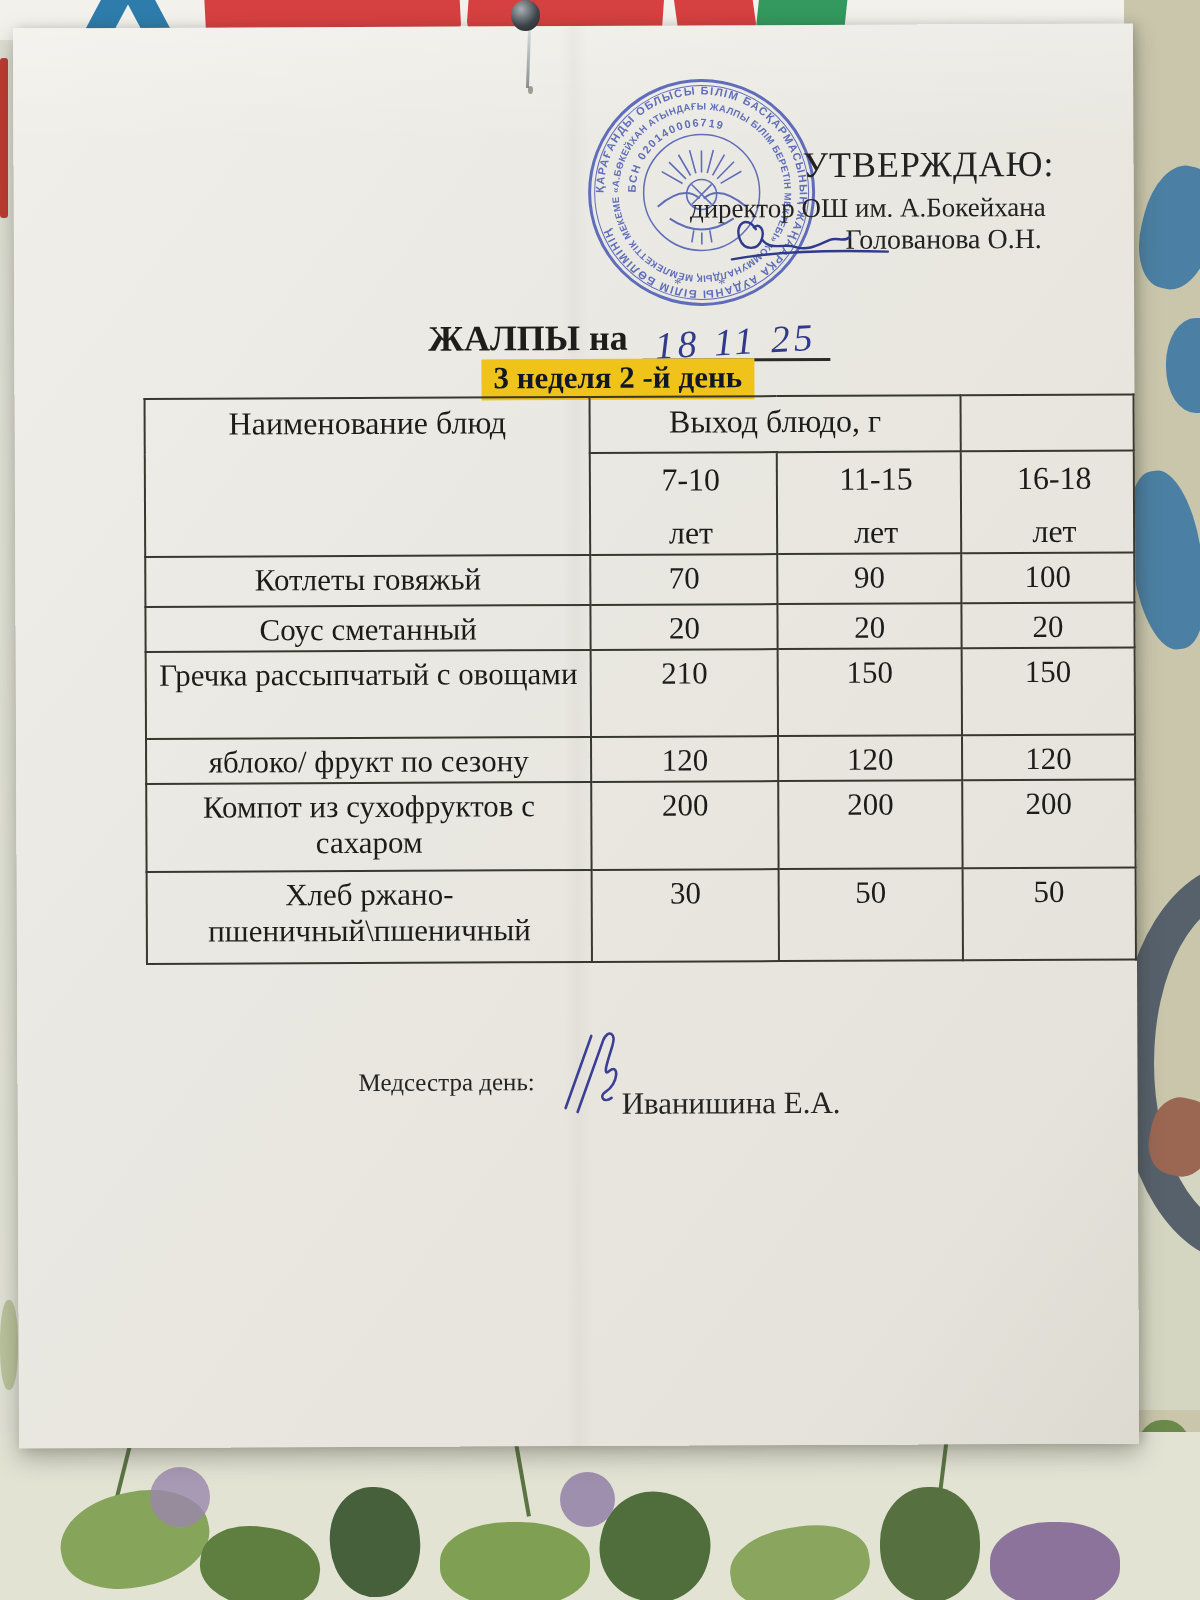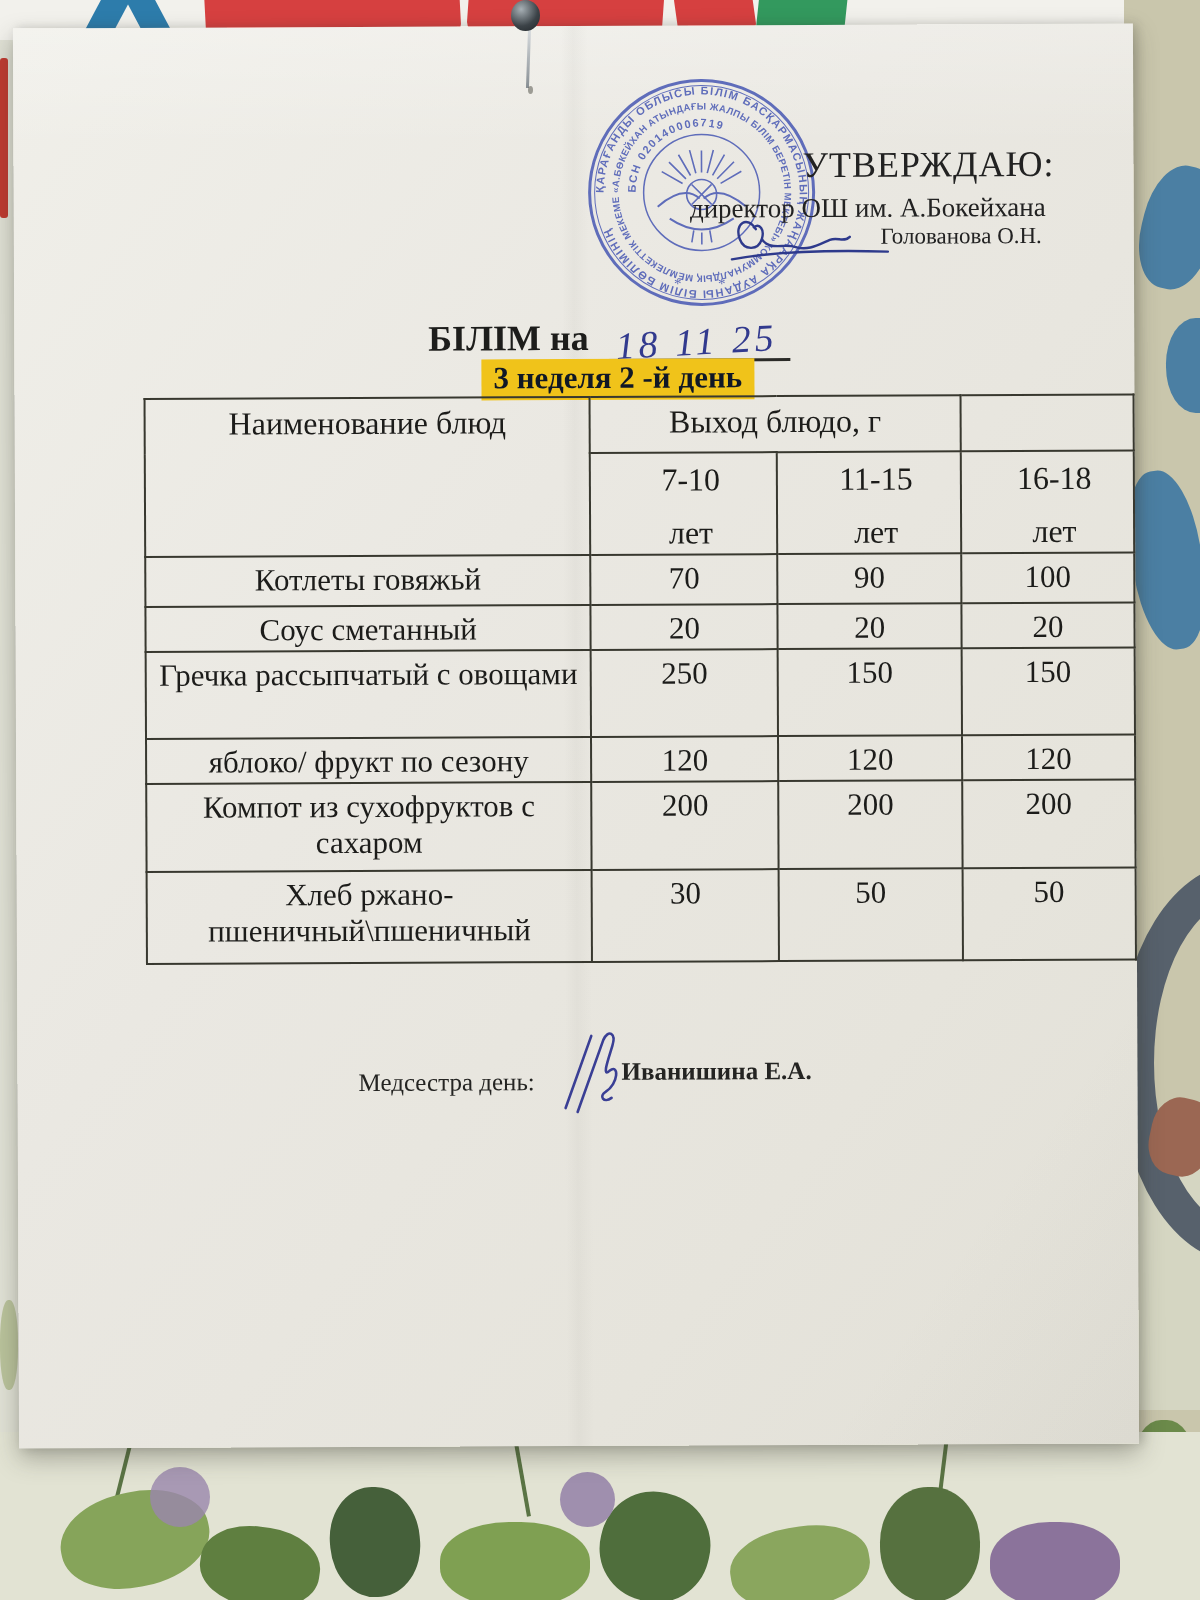--- a/index.html
+++ b/index.html
@@ -66,21 +66,21 @@
     background:radial-gradient(circle at 35% 30%, #a7b0b5, #3c4348 58%, #1f2427);}
   .pin-hole{position:absolute;left:528px;top:86px;width:5px;height:8px;border-radius:50%;
     background:rgba(90,90,80,.55);z-index:5;}
 
   
   .stamp{position:absolute;left:568px;top:47px;width:240px;height:240px;opacity:.88;}
 
   
   .approval-label{position:absolute;top:119px;right:79px;font-size:36px;letter-spacing:1px;color:#222;}
   .approval-line1{position:absolute;top:168px;right:88px;font-size:27px;color:#222;}
-  .approval-line2{position:absolute;top:199px;right:92px;font-size:23px;color:#222;}
+  .approval-line2{position:absolute;top:199px;right:92px;font-size:28px;color:#222;}
   .director-sig{position:absolute;left:712px;top:182px;width:170px;height:66px;}
 
   
   .menu-title{position:absolute;left:414px;top:289px;font-size:36px;font-weight:bold;color:#1d1d1b;white-space:nowrap;}
   .date-wrap{display:inline-block;width:188px;border-bottom:3px solid #2b2b28;margin-left:14px;text-align:center;vertical-align:baseline;}
   .hand-date{display:inline-block;font-style:italic;font-weight:normal;font-size:38px;color:#323a8e;
     letter-spacing:4px;transform:rotate(-3deg) translateY(5px);}
   .week-highlight{position:absolute;left:467px;top:333px;background:#f0c31a;color:#101826;
     font-size:31px;font-weight:bold;padding:1px 12px 4px;white-space:nowrap;}
 
@@ -94,21 +94,21 @@
   .col-v2{width:156px;margin-top:16px;}
   .col-v3{width:146px;border-radius:11px;}
   .hrow1 th{height:46px;vertical-align:top;padding-top:6px;}
   .hrow2 th{height:84px;vertical-align:top;padding-top:8px;padding-left:20px;}
   .age-unit{margin-top:16px;}
   .r-h54{height:50px;} .r-h43{height:39px;} .r-h91{height:87px;}
   .r-h46{height:42px;} .r-h92{height:88px;} .r-h96{height:92px;}
 
   
   .footer-label{position:absolute;left:341px;top:1042px;font-size:25px;color:#242422;}
-  .footer-name{position:absolute;left:604px;top:1032px;font-size:25px;color:#242422;font-weight:bold;}
+  .footer-name{position:absolute;left:604px;top:1060px;font-size:31px;color:#242422;}
   .nurse-sig{position:absolute;left:534px;top:998px;width:95px;height:100px;}
 </style>
 </head>
 <body>
 
 <div class="bg-top">
   <div class="blob bt-blue1"></div>
   <div class="blob bt-blue2"></div>
   <div class="blob bt-red1"></div>
   <div class="blob bt-red2"></div>
@@ -187,21 +187,21 @@
   <div class="approval-line2">Голованова О.Н.</div>
   <svg class="director-sig" viewBox="0 0 170 66">
     <g fill="none" stroke="#2e3a8c" stroke-width="2.4" stroke-linecap="round">
       <path d="M30,22 C22,8 8,16 14,32 C18,43 32,44 36,32 C39,22 34,16 28,20"></path>
       <path d="M36,32 C44,44 58,36 70,40 C82,44 92,38 104,33 C112,30 118,36 124,30"></path>
       <path d="M6,52 C45,45 100,43 162,45"></path>
     </g>
   </svg>
 
   <div class="menu-title">
-    <span>БІЛІМ на</span><span class="date-wrap"><span class="hand-date">18 11 25</span></span>
+    <span>ЖАЛПЫ на</span><span class="date-wrap"><span class="hand-date">18 11 25</span></span>
   </div>
   <div class="week-highlight">3 неделя 2 -й день</div>
 
   <table class="menu-table">
     <tbody>
         <tr class="hrow1">
       <th class="col-name" rowspan="2">Наименование блюд</th>
       <th colspan="2">Выход блюдо, г</th>
       <th class="col-v3"></th>
     </tr>
@@ -226,21 +226,21 @@
       <td>100</td>
     </tr>
     <tr class="r-h43">
       <td>Соус сметанный</td>
       <td>20</td>
       <td>20</td>
       <td>20</td>
     </tr>
     <tr class="r-h91">
       <td>Гречка рассыпчатый с овощами</td>
-      <td>250</td>
+      <td>210</td>
       <td>150</td>
       <td>150</td>
     </tr>
     <tr class="r-h46">
       <td>яблоко/ фрукт по сезону</td>
       <td>120</td>
       <td>120</td>
       <td>120</td>
     </tr>
     <tr class="r-h92">

